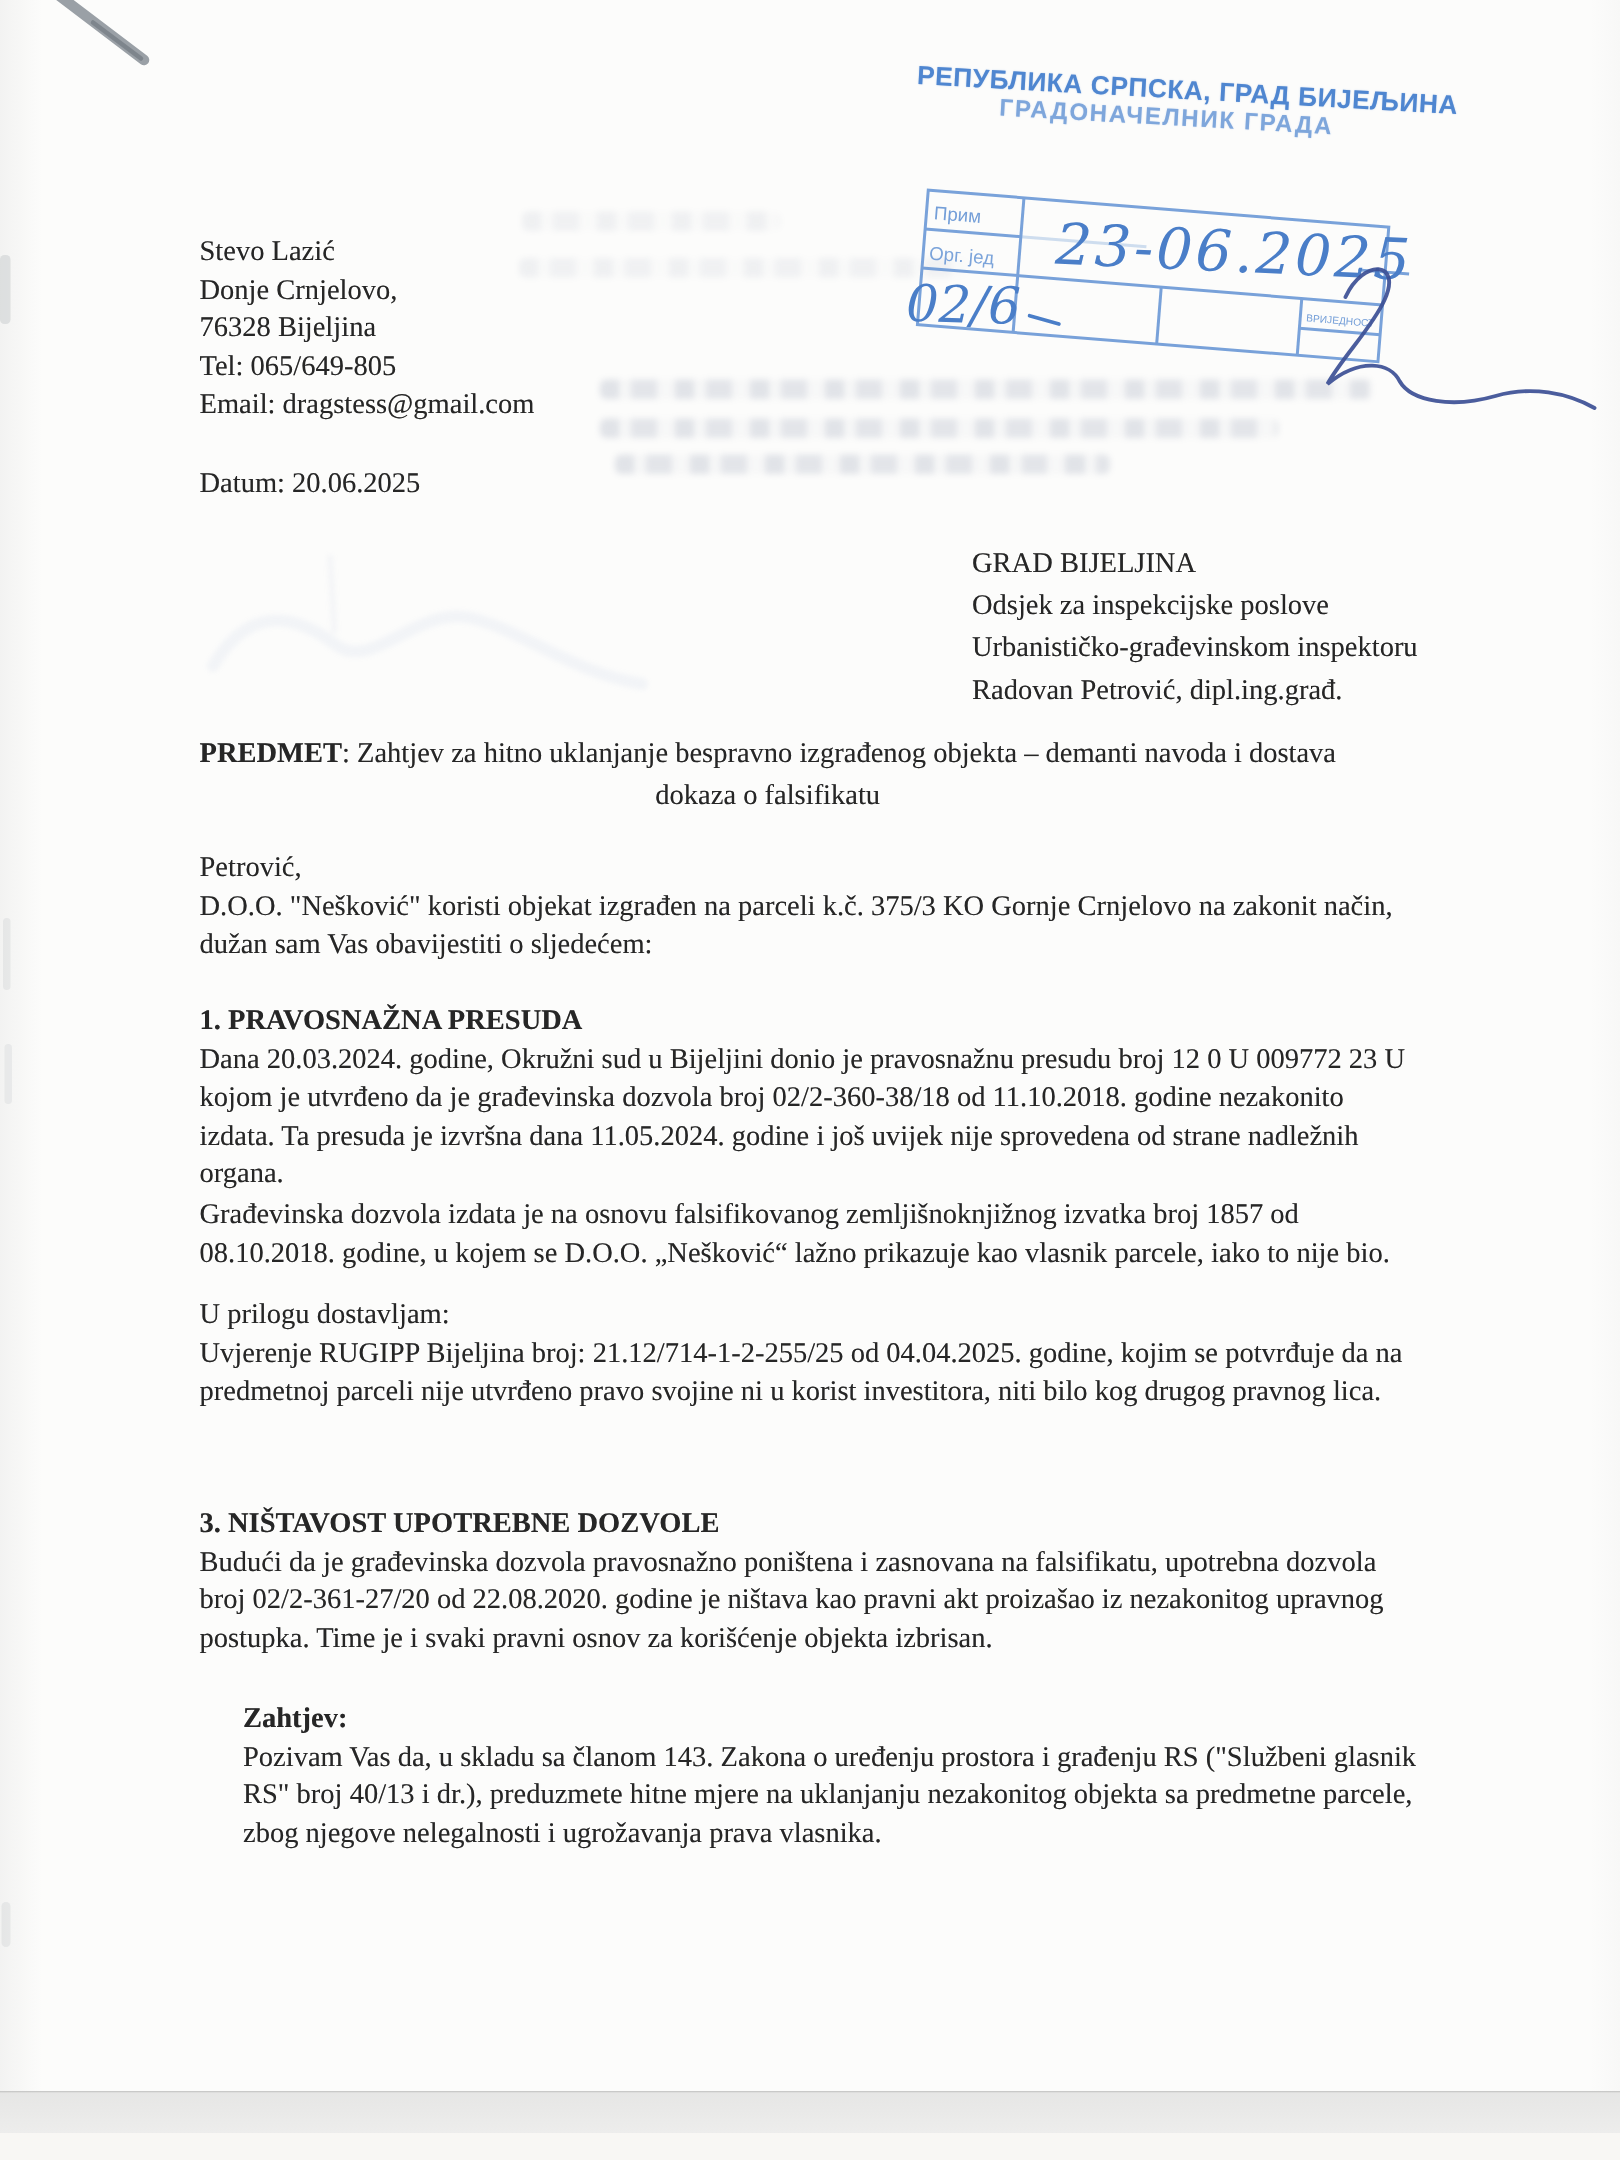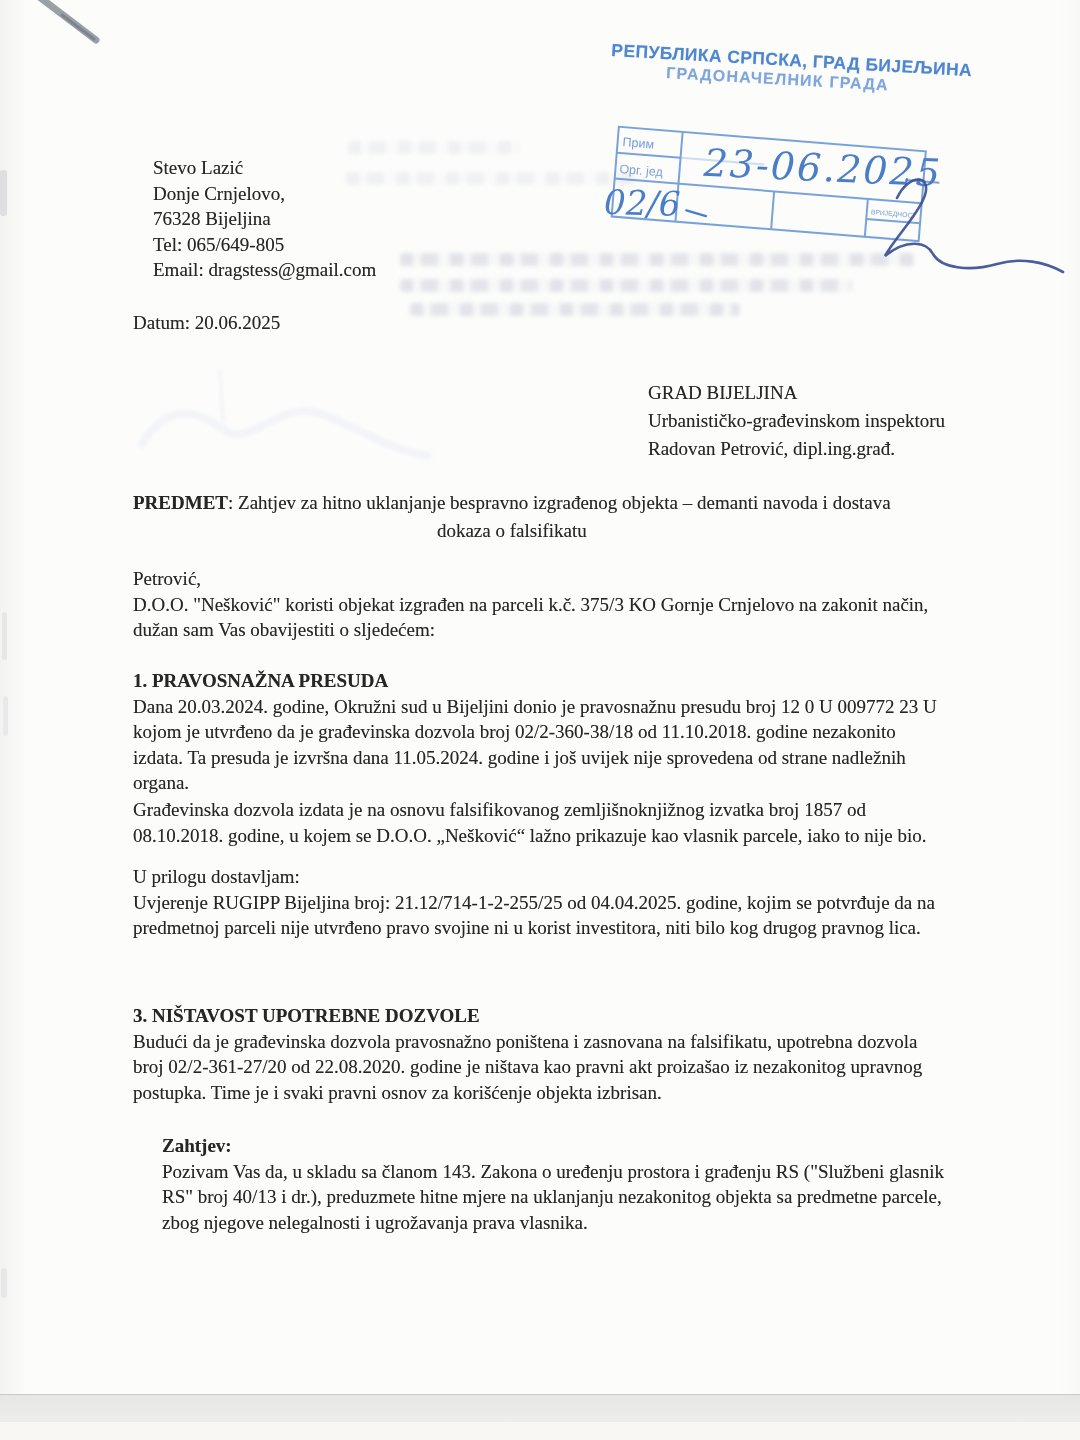--- a/index.html
+++ b/index.html
@@ -11,21 +11,21 @@
   
   .screen::before{
     content:"";position:absolute;inset:0;pointer-events:none;
     background:linear-gradient(90deg, rgba(120,120,120,.07), rgba(0,0,0,0) 28px),
                linear-gradient(270deg, rgba(150,150,150,.04), rgba(0,0,0,0) 20px);
   }
   .abs{position:absolute;}
   .serif{font-family:"Liberation Serif", serif;font-size:19px;color:#262626;
          text-shadow:0 0 .4px rgba(30,30,30,.4);}
   .line{white-space:nowrap;line-height:25.5px;}
-  .lh27{line-height:27.2px;margin-left:20px;}
+  .lh27{line-height:27.2px;}
   .lh28{line-height:28.2px;}
   .bold{font-weight:bold;}
   
   .stamp-head{
     left:612px;top:40px;width:400px;
     transform:rotate(3.2deg);transform-origin:left top;
     font-family:"Liberation Sans", sans-serif;color:#4f86d0;
     text-shadow:0 0 1px rgba(90,140,210,.45);
   }
   .stamp-head .l1{font-size:17.5px;font-weight:bold;letter-spacing:.4px;white-space:nowrap;}
@@ -111,22 +111,23 @@
 
   <div class="tblock serif lh27" style="top:155px;">
     <div class="line">Stevo Lazić</div>
     <div class="line">Donje Crnjelovo,</div>
     <div class="line">76328 Bijeljina</div>
     <div class="line">Tel: 065/649-805</div>
     <div class="line">Email: dragstess@gmail.com</div>
   </div>
   <div class="tblock serif" style="top:312px;white-space:nowrap;">Datum: 20.06.2025</div>
 
-  <div class="abs serif lh28" style="left:648px;top:362px;margin-top:17px;">
+  <div class="abs serif lh28" style="left:648px;top:362px;">
     <div class="line lh28">GRAD BIJELJINA</div>
+    <div class="line lh28">Odsjek za inspekcijske poslove</div>
     <div class="line lh28">Urbanističko-građevinskom inspektoru</div>
     <div class="line lh28">Radovan Petrović, dipl.ing.građ.</div>
   </div>
 
   <div class="tblock serif" style="top:489px;text-align:center;">
     <div class="line lh28">
       <span class="bold">PREDMET</span><span>: Zahtjev za hitno uklanjanje bespravno izgrađenog objekta – demanti navoda i dostava</span>
     </div>
     <div class="line lh28">dokaza o falsifikatu</div>
   </div>

